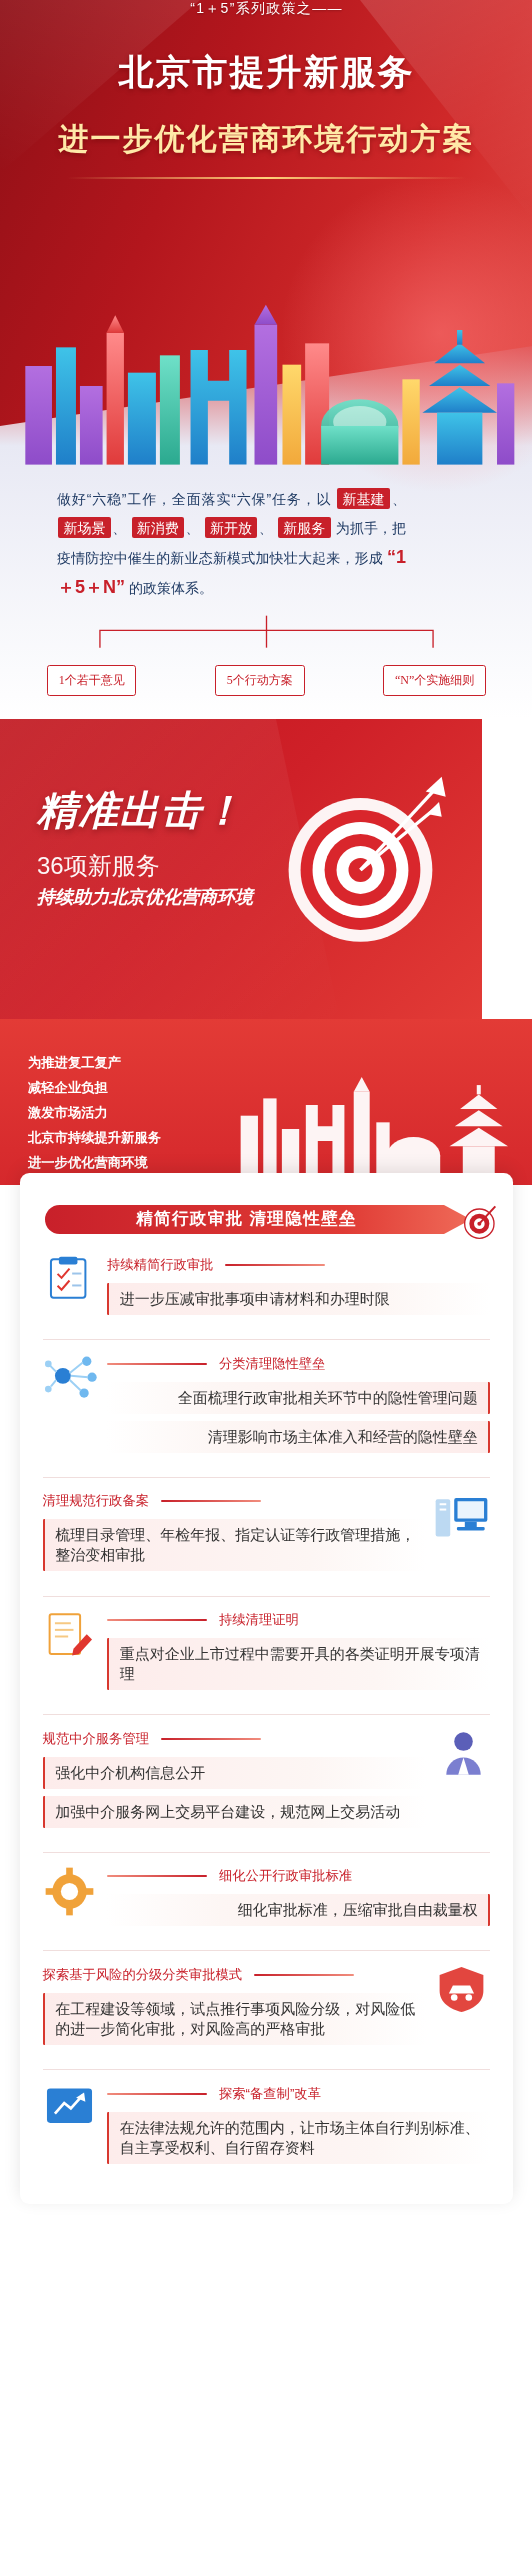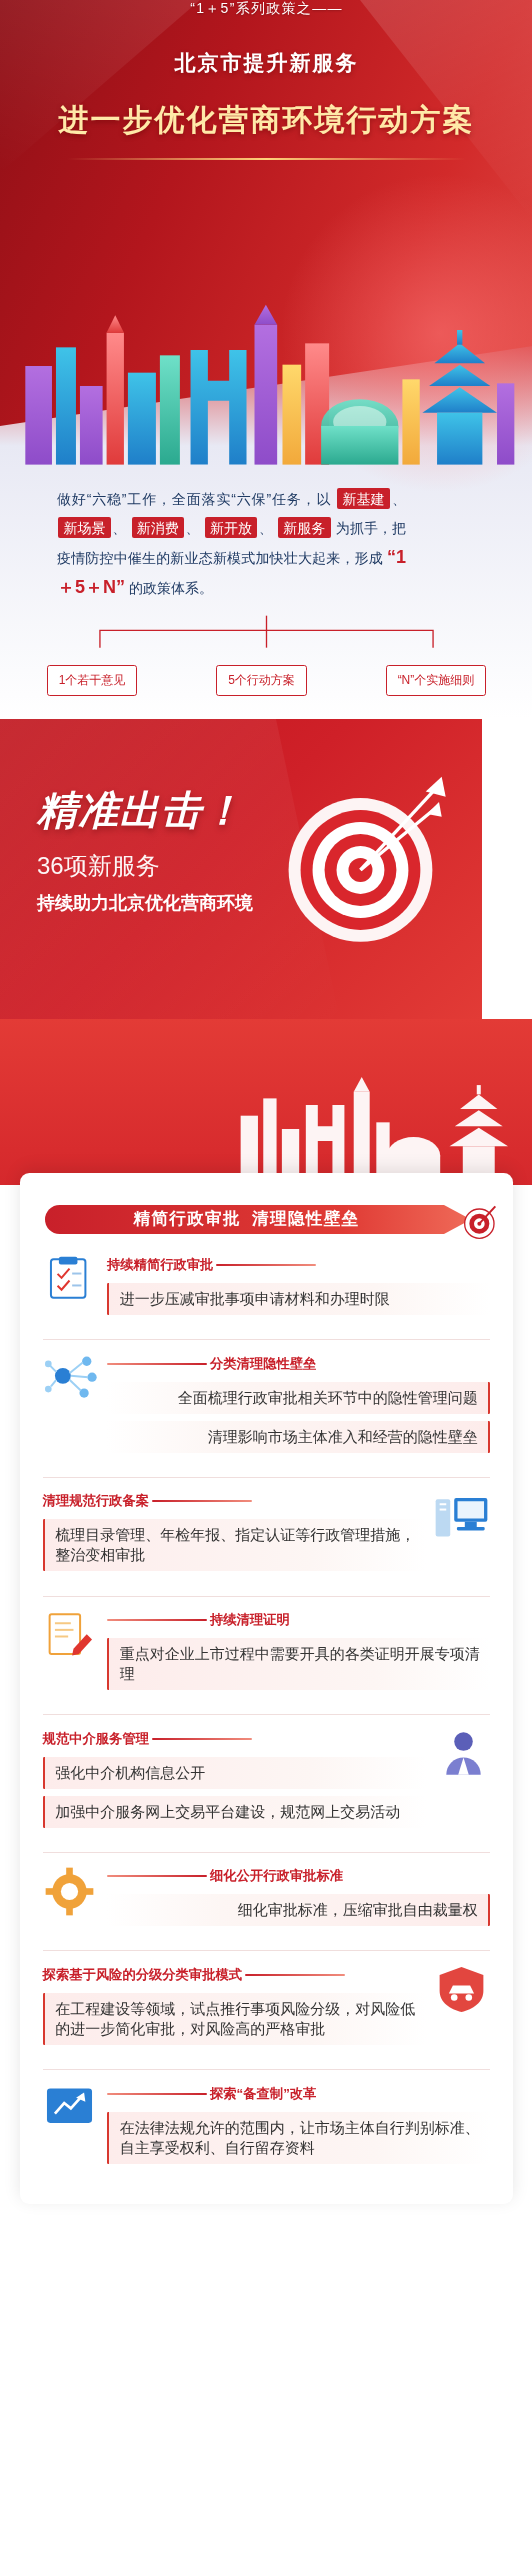--- a/index.html
+++ b/index.html
@@ -37,21 +37,21 @@
     position:absolute; width: 346px; height: 346px; right: -80px; top: 160px;
     background: radial-gradient(circle, rgba(255,120,120,0.55) 0%, rgba(255,120,120,0) 65%);
   }
   .eyebrow {
     position: relative; text-align: center; color: #ffffff;
     font-size: 14px; letter-spacing: 1.3px; 
     text-shadow: 0 0.7px 2px rgba(0,0,0,0.25);
   }
   .title-block { position: relative; text-align: center; margin-top: 31px; }
   .title-line1 {
-    color: #ffffff; font-size: 21px; font-weight: bold; letter-spacing: 2px;
+    color: #ffffff; font-size: 35px; font-weight: bold; letter-spacing: 2px;
     text-shadow: 0 2px 5.3px rgba(90,0,0,0.45);
     font-family: Liberation Serif, serif;
   }
   .title-line2 {
     color: #ffe9a8; font-size: 30px; font-weight: bold; letter-spacing: 2px;
     margin-top: 23px;
     text-shadow: 0 2px 5.3px rgba(90,0,0,0.45);
   }
   .title-underline {
     width: 399px; height: 2px; margin: 17.3px auto 0;
@@ -74,21 +74,21 @@
   .hl {
     background: #c8202a; color: #fff; padding: 0.7px 5.3px; border-radius: 2px;
     margin: 0 1.3px; display: inline-block; line-height: 20px;
   }
   .big-formula { color: #c8202a; font-size: 18px; font-weight: bold; }
 
   
   .branch { position: relative; width: 533px; height: 87px; margin-top: 10.7px; }
   .boxrow {
     position:absolute; bottom: 4px; left: 47px; width: 439px;
-    display: flex; justify-content: space-between;
+    display: flex; justify-content: space-between; font-family: Liberation Serif, serif;
   }
   .branch-box {
     border: 1.3px solid #c8202a; color: #c8202a; background: #fff;
     font-size: 12px; padding: 6px 10.7px; border-radius: 2.7px; white-space: nowrap;
   }
 
   
   .banner {
     position: relative; width: 482px; height: 300px;
     background: linear-gradient(135deg,#c0151d 0%,#cf2028 45%,#e23b36 100%);
@@ -98,58 +98,58 @@
     position:absolute; left:-40px; top:-27px; width: 346px; height: 373px;
     background: linear-gradient(150deg, rgba(255,255,255,0.10), rgba(255,255,255,0));
     transform: rotate(-12deg);
   }
   .banner-text { position: relative; padding: 64px 0 0 37px; }
   .banner-h1 {
     color: #fff; font-size: 40px; font-weight: bold; font-style: italic;
     letter-spacing: 1.3px; text-shadow: 0 2.7px 6.7px rgba(80,0,0,0.4);
   }
   .banner-h2 { color:#ffffff; font-size: 24px; margin-top: 12px; opacity: .96;}
-  .banner-h3 { color:#ffffff; font-size: 18px; margin-top: 9px; font-weight: bold;}
+  .banner-h3 { color:#ffffff; font-size: 18px; margin-top: 3px; font-weight: bold; font-style: italic;}
   .target-wrap { position:absolute; right: 27px; top: 31px; }
 
   
   .purpose {
     position: relative; width: 533px; height: 166px;
     background: linear-gradient(180deg,#e33b36 0%, #d5282c 100%);
     overflow: hidden;
   }
   .purpose-list {
     position: absolute; left: 28px; top: 31px; color: #fff; font-size: 13.3px; line-height: 25px; font-weight: bold;
   }
   .purpose-city { position:absolute; right: 13.3px; bottom: 0; }
 
   
   .card {
     position: relative; width: 493px; margin: 0 auto;
     background: #ffffff; border-radius: 9.3px;
     box-shadow: 0 -4px 17.3px rgba(0,0,0,0.10);
     padding: 20px 0 27px; top: -12px;
   }
-  .sec-header { position: relative; height: 47px; margin: 2.7px 0 9.3px; font-family: Liberation Mono, monospace; }
+  .sec-header { position: relative; height: 47px; margin: 2.7px 0 9.3px; }
   .sec-header .bar {
     position:absolute; left: 25px; top: 9.3px; width: 426px; height: 29px;
     background: linear-gradient(90deg,#c8202a 0%, #e03b35 70%, #ef6a58 100%);
     border-radius: 14.6px 2.7px 2.7px 14.6px;
     clip-path: polygon(0 0, 399px 0, 426px 14.6px, 399px 29px, 0 29px);
   }
   .sec-header .bar-txt {
     position: absolute; left: 0; top: 9.3px; width: 453px; height: 29px;
     color: #fff; font-size: 16.6px; font-weight: bold; letter-spacing: 1.3px;
     display:flex; align-items:center; justify-content:center;
   }
   .sec-header .arrowdot { position:absolute; right: 14.6px; top: 5.3px; }
 
   .block { position: relative; padding: 4px 22.6px 6.7px 22.6px; }
   .block-title {
-    font-size: 13.3px; font-weight: bold; color: #c8202a; display: flex; align-items: center; gap: 3px;
+    font-size: 13.3px; font-weight: normal; color: #c8202a; display: flex; align-items: center; gap: 12px;
   }
   .block-title.right { justify-content: flex-start; }
   .tline { height: 2px; width: 100px; background: linear-gradient(90deg,#c8202a,#f18d7d); border-radius:1.3px;}
   .tline.left { background: linear-gradient(270deg,#c8202a,#f18d7d); }
   .items { margin-top: 9.3px; }
   .item {
     position: relative; background: linear-gradient(90deg,#fdeceb 0%, #fdf6f4 70%, #ffffff 100%);
     border-left: 2.7px solid #d8382f;
     color: #333; font-size: 15px; line-height: 20px;
     padding: 6px 10.7px 6px 10.7px; margin-bottom: 6.7px; border-radius: 1.3px;
@@ -281,20 +281,27 @@
       <polygon points="296,78 300,100 278,96" fill="#ffffff"></polygon>
     </svg>
     <div class="banner-text">
       <div class="banner-h1">精准出击！</div>
       <div class="banner-h2">36项新服务</div>
       <div class="banner-h3">持续助力北京优化营商环境</div>
     </div>
   </div>
 
   <div class="purpose">
+    <div class="purpose-list">
+      <div>为推进复工复产</div>
+      <div>减轻企业负担</div>
+      <div>激发市场活力</div>
+      <div>北京市持续提升新服务</div>
+      <div>进一步优化营商环境</div>
+    </div>
     <svg class="purpose-city" width="286" height="120" viewBox="0 0 430 180">
       <g fill="#ffffff" opacity="0.95">
         <rect x="10" y="76" width="26" height="104"></rect>
         <rect x="44" y="50" width="20" height="130"></rect>
         <rect x="72" y="96" width="26" height="84"></rect>
         <path d="M108 180 V60 h18 v32 h22 V60 h18 v120 h-18 v-66 h-22 v66 z"></path>
         <rect x="180" y="40" width="24" height="140"></rect>
         <polygon points="180,40 192,18 204,40"></polygon>
         <rect x="214" y="86" width="20" height="94"></rect>
         <ellipse cx="270" cy="136" rx="40" ry="28"></ellipse>

